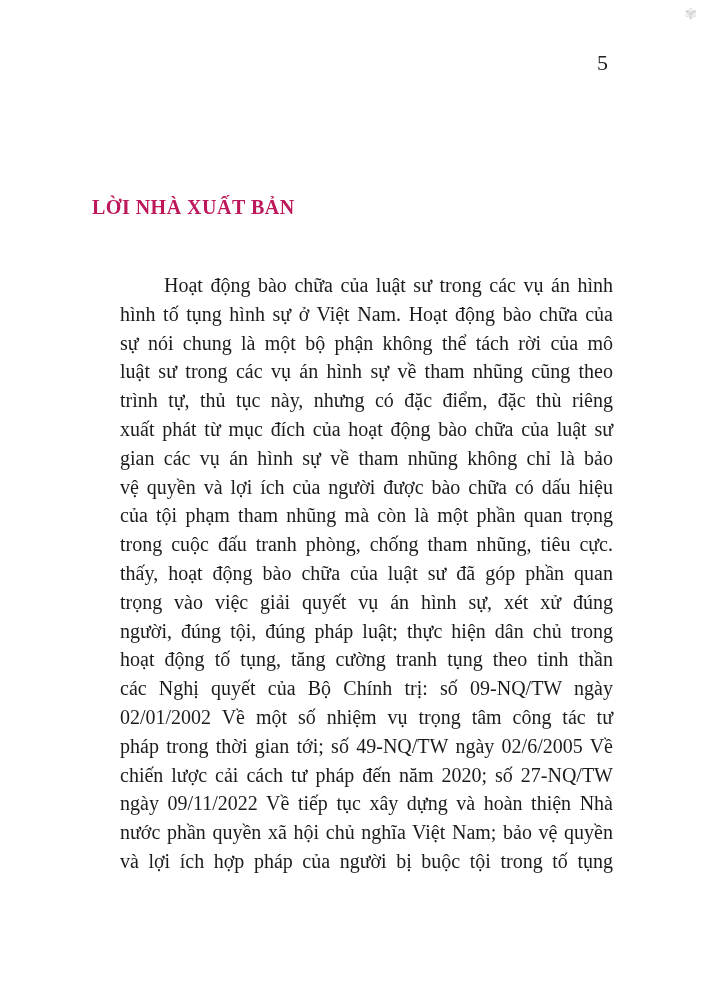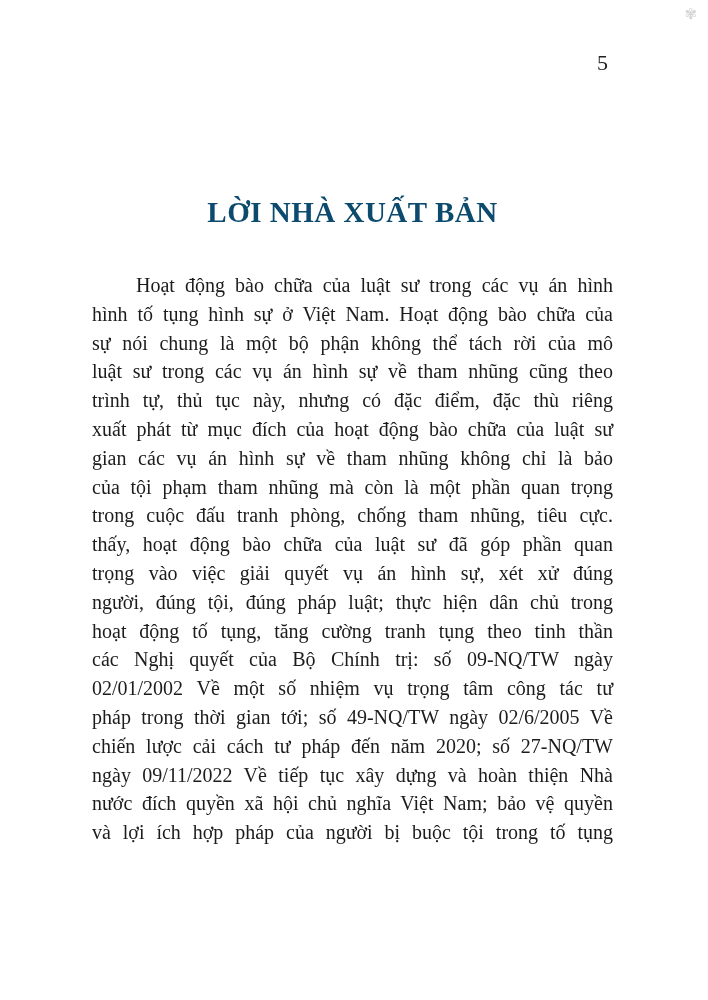--- a/index.html
+++ b/index.html
@@ -29,38 +29,39 @@
     text-align: right;
     padding-right: 5px;
     font-size: 22px;
     color: #222222;
   }
   .chapter-title {
     position: absolute;
     top: 196px;
     left: 92px;
     width: 521px;
-    text-align: center;
-    font-size: 29px;
+    text-align: left;
+    font-size: 20px;
     font-weight: bold;
     letter-spacing: 0.5px;
-    color: #0c4a6e;
+    color: #be185d;
   }
   .body-text {
     position: absolute;
     top: 271px;
     left: 92px;
     width: 521px;
     font-size: 20px;
     line-height: 28.8px;
     color: #1c1c1c;
   }
   .body-text .line {
     text-align: justify;
     text-align-last: justify;
+    margin-left: 28px;
     -moz-text-align-last: justify;
   }
   .body-text .line.indent {
     padding-left: 44px;
   }
 </style>
 </head>
 <body>
 
 <span class="corner-icon">✾</span>
@@ -70,26 +71,27 @@
 <h1 class="chapter-title">LỜI NHÀ XUẤT BẢN</h1>
 
 <div class="body-text">
     <div class="line indent">Hoạt động bào chữa của luật sư trong các vụ án hình</div>
     <div class="line">hình tố tụng hình sự ở Việt Nam. Hoạt động bào chữa của</div>
     <div class="line">sự nói chung là một bộ phận không thể tách rời của mô</div>
     <div class="line">luật sư trong các vụ án hình sự về tham nhũng cũng theo</div>
     <div class="line">trình tự, thủ tục này, nhưng có đặc điểm, đặc thù riêng</div>
     <div class="line">xuất phát từ mục đích của hoạt động bào chữa của luật sư</div>
     <div class="line">gian các vụ án hình sự về tham nhũng không chỉ là bảo</div>
+    <div class="line">vệ quyền và lợi ích của người được bào chữa có dấu hiệu</div>
     <div class="line">của tội phạm tham nhũng mà còn là một phần quan trọng</div>
     <div class="line">trong cuộc đấu tranh phòng, chống tham nhũng, tiêu cực.</div>
     <div class="line">thấy, hoạt động bào chữa của luật sư đã góp phần quan</div>
     <div class="line">trọng vào việc giải quyết vụ án hình sự, xét xử đúng</div>
     <div class="line">người, đúng tội, đúng pháp luật; thực hiện dân chủ trong</div>
     <div class="line">hoạt động tố tụng, tăng cường tranh tụng theo tinh thần</div>
     <div class="line">các Nghị quyết của Bộ Chính trị: số 09-NQ/TW ngày</div>
     <div class="line">02/01/2002 Về một số nhiệm vụ trọng tâm công tác tư</div>
     <div class="line">pháp trong thời gian tới; số 49-NQ/TW ngày 02/6/2005 Về</div>
     <div class="line">chiến lược cải cách tư pháp đến năm 2020; số 27-NQ/TW</div>
     <div class="line">ngày 09/11/2022 Về tiếp tục xây dựng và hoàn thiện Nhà</div>
-    <div class="line">nước đích quyền xã hội chủ nghĩa Việt Nam; bảo vệ quyền</div>
+    <div class="line">nước phần quyền xã hội chủ nghĩa Việt Nam; bảo vệ quyền</div>
     <div class="line">và lợi ích hợp pháp của người bị buộc tội trong tố tụng</div>
   </div>
 
 </body></html>

